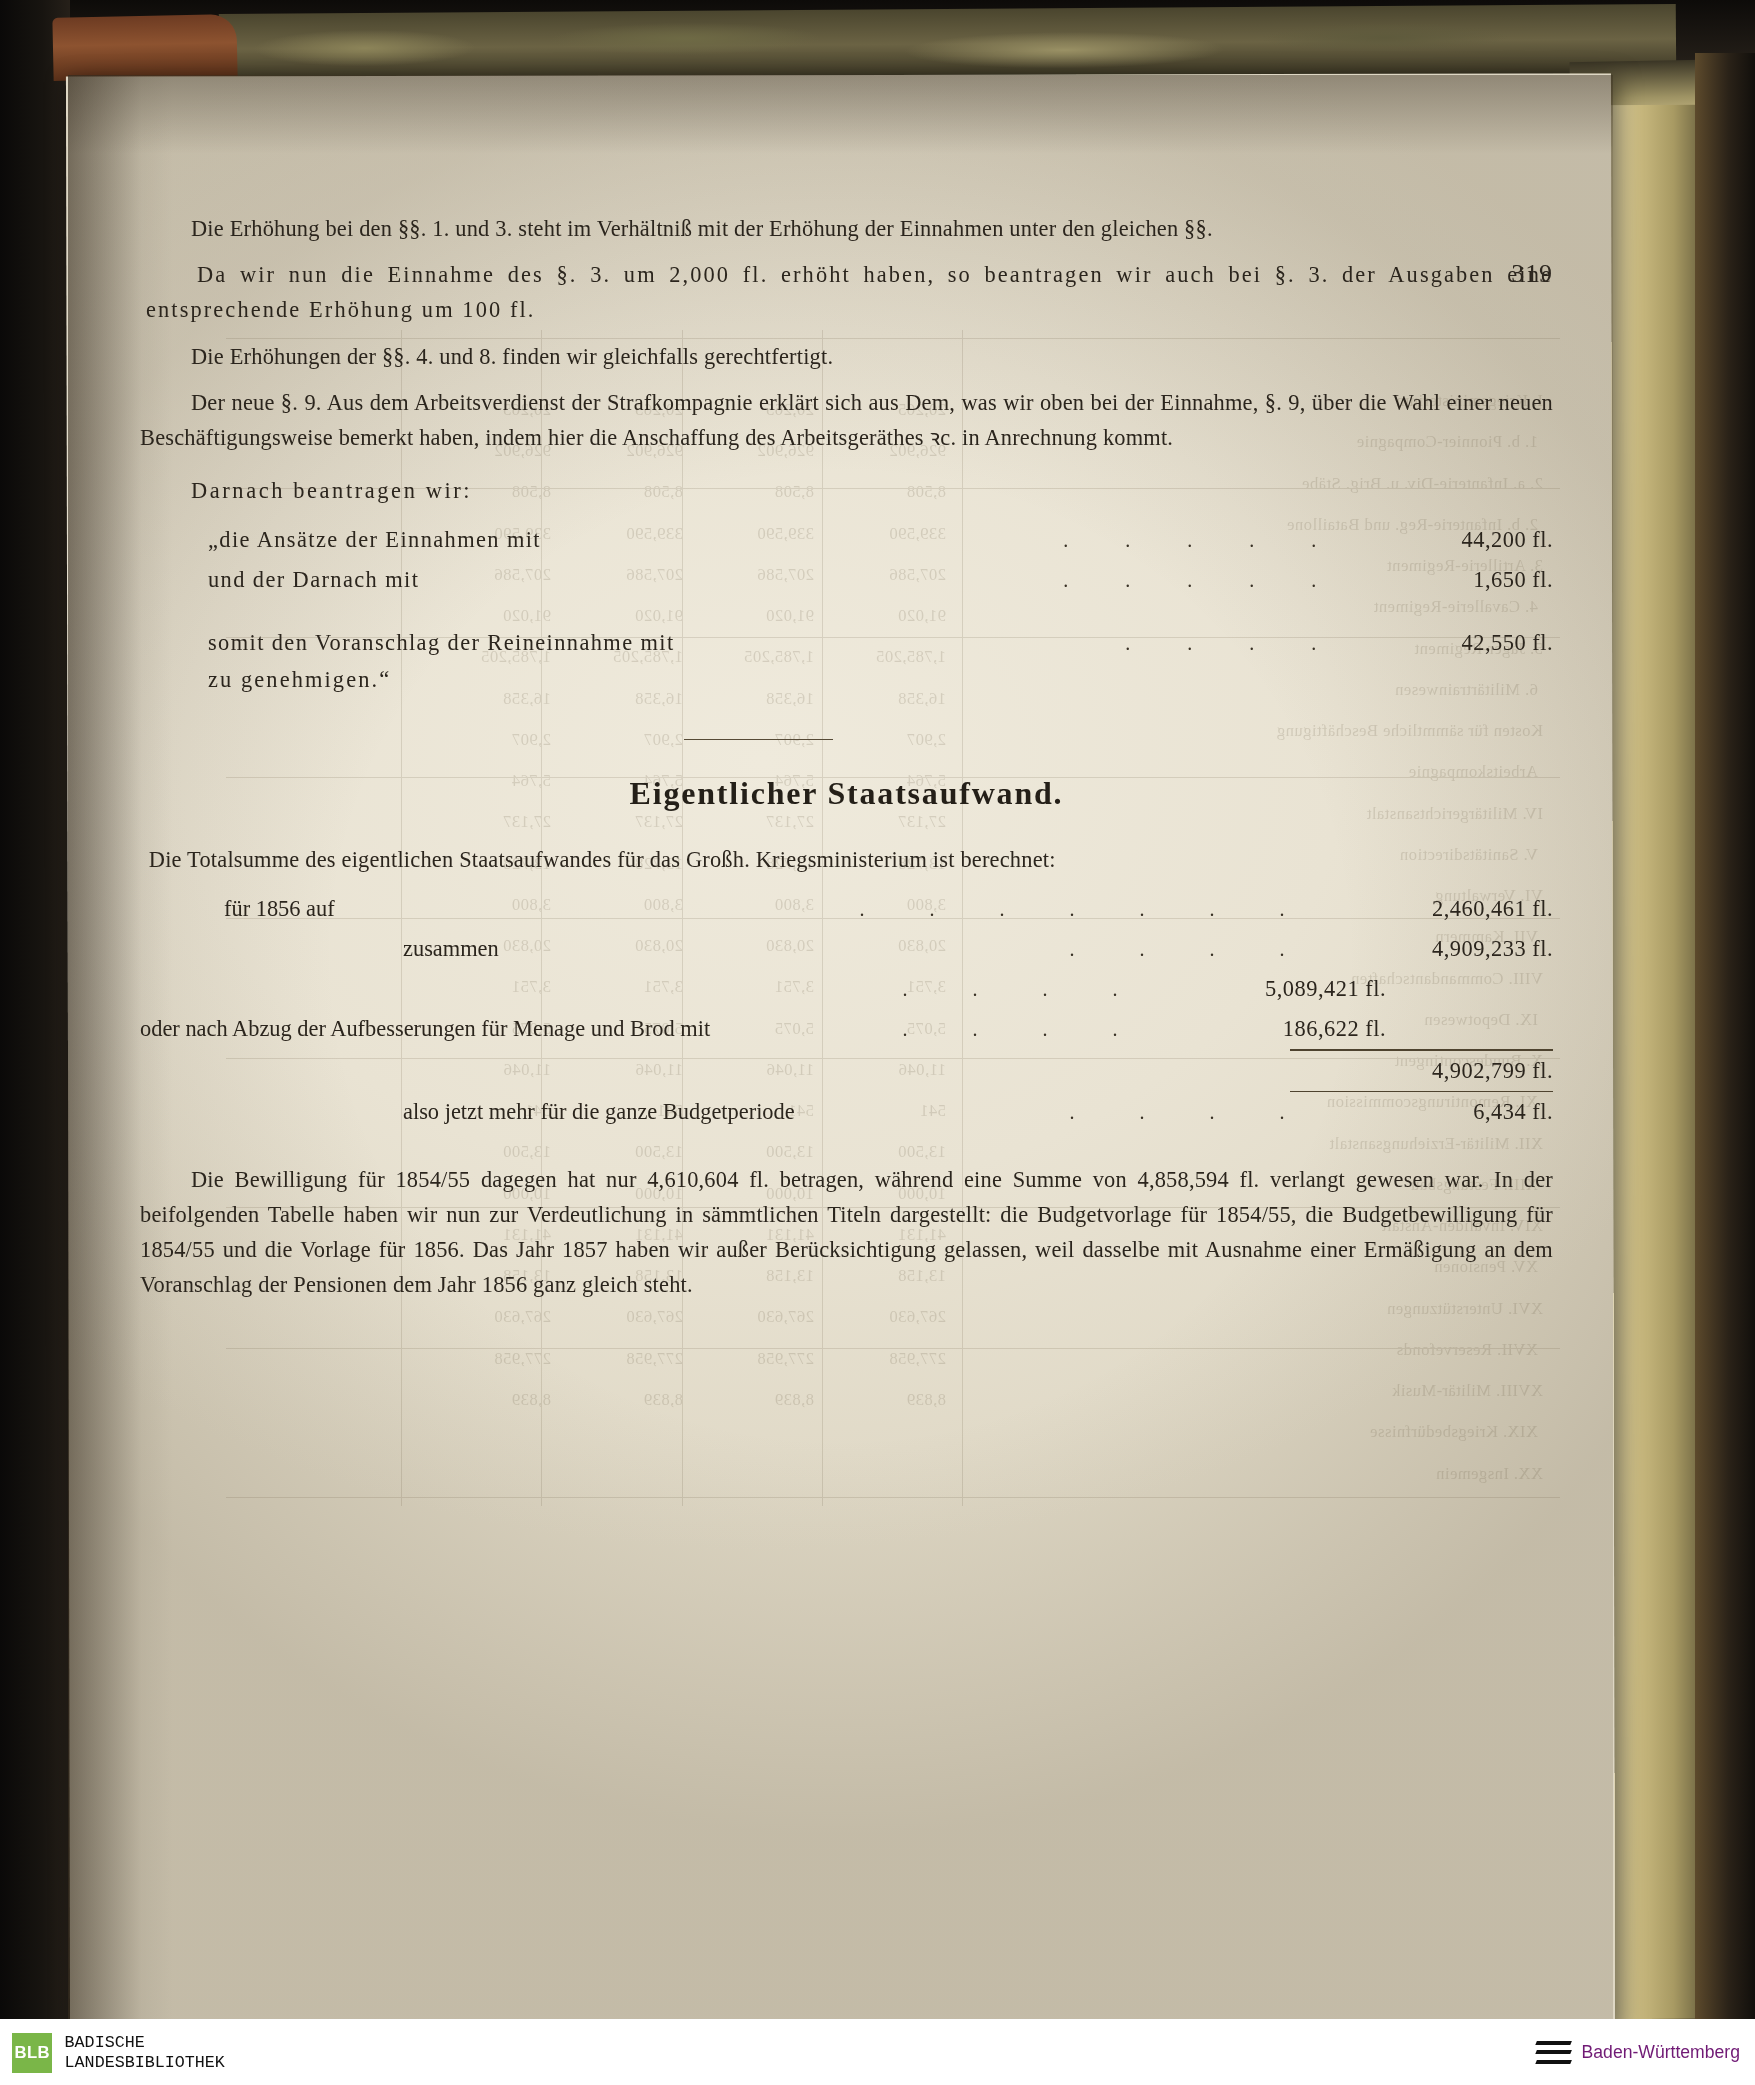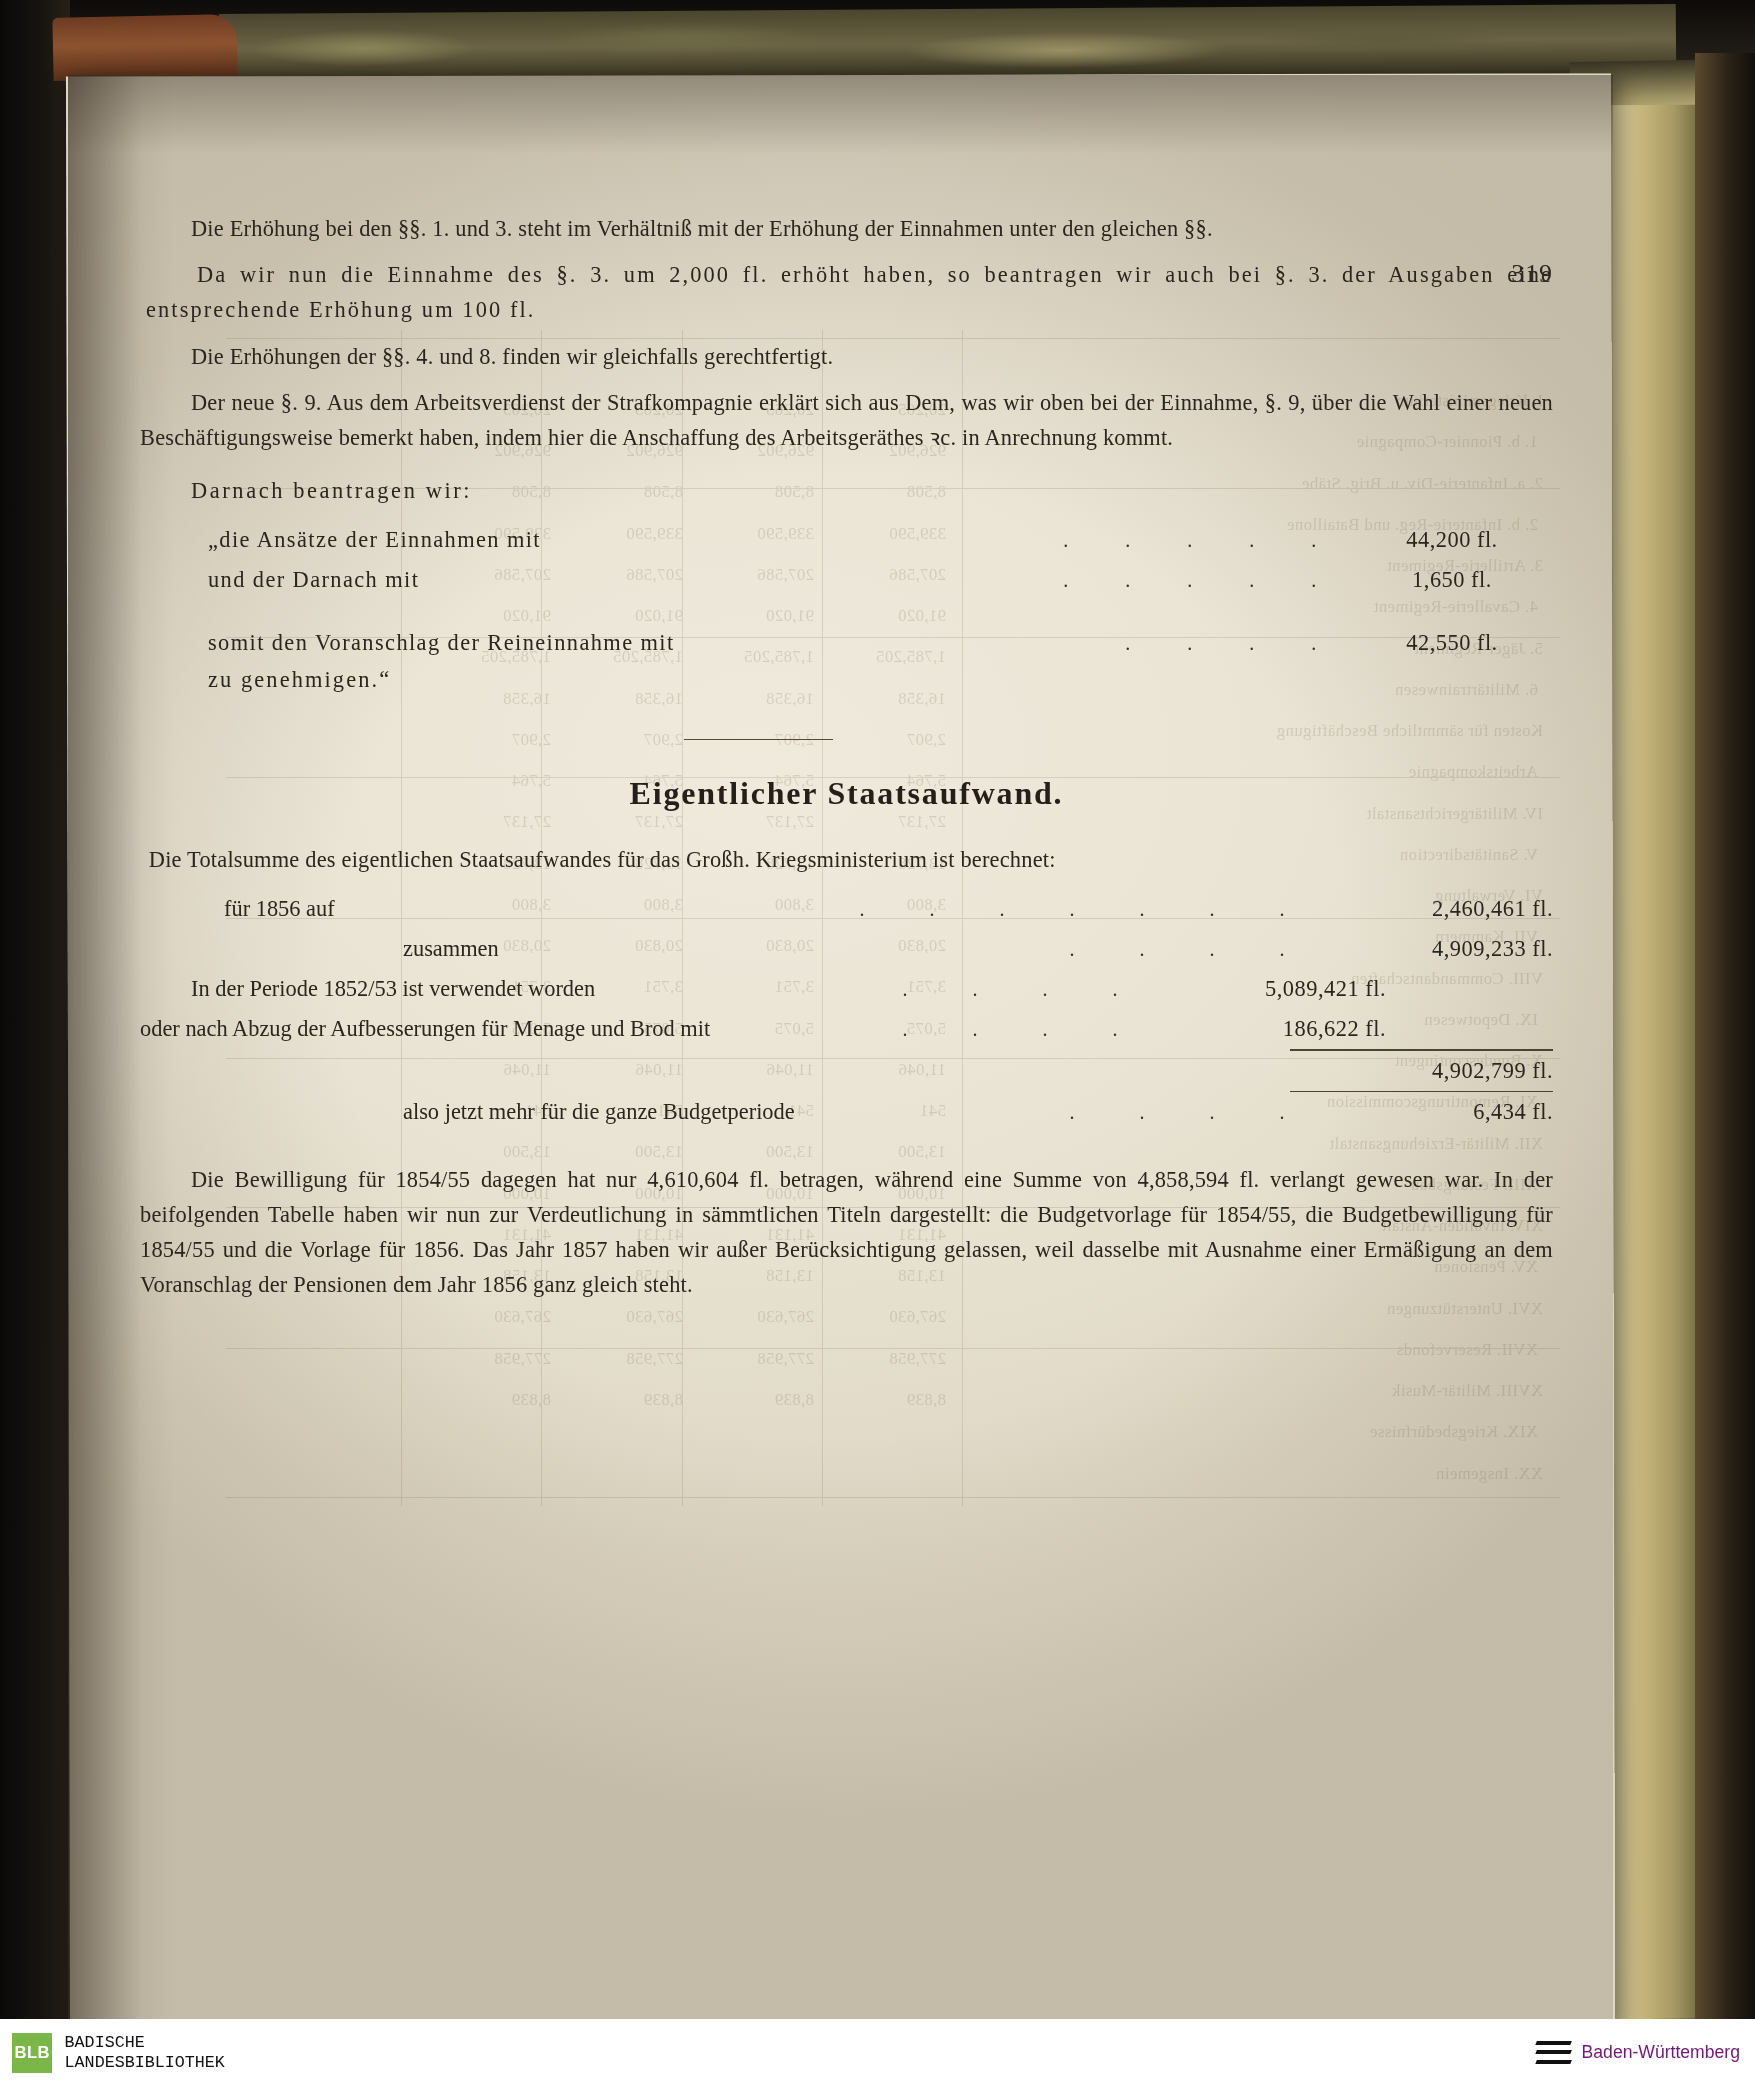--- a/index.html
+++ b/index.html
@@ -173,21 +173,21 @@
     margin: 0 8.8px;
     overflow: hidden;
     white-space: nowrap;
     letter-spacing: 26px;
     color: #3a3226;
     font-size: 20px;
     text-align: right;
   }
   .qrow .amt {
     width: 202px;
-    text-align: center;
+    text-align: right;
     white-space: nowrap;
     letter-spacing: 0.5px;
   }
   .qclose {
     font-size: 22.4px;
     letter-spacing: 2.1px;
     padding-left: 68px;
     margin-top: 3.5px;
   }
 
@@ -519,21 +519,20 @@
       </div>
 
 
       <div class="trow">
         <span class="lbl ind3">zusammen</span>
         <span class="dots">. . . .</span>
         <span class="amt">4,909,233 fl.</span>
       </div>
 
       <div class="trow">
-        <span class="lbl ind0">In der Periode 1852/53 ist verwendet worden</span>
         <span class="dots">. . . .</span>
         <span class="amt mid">5,089,421 fl.</span>
       </div>
 
       <div class="trow">
         <span class="lbl">oder nach Abzug der Aufbesserungen für Menage und Brod mit</span>
         <span class="dots">. . . .</span>
         <span class="amt mid">186,622 fl.</span>
       </div>
 

